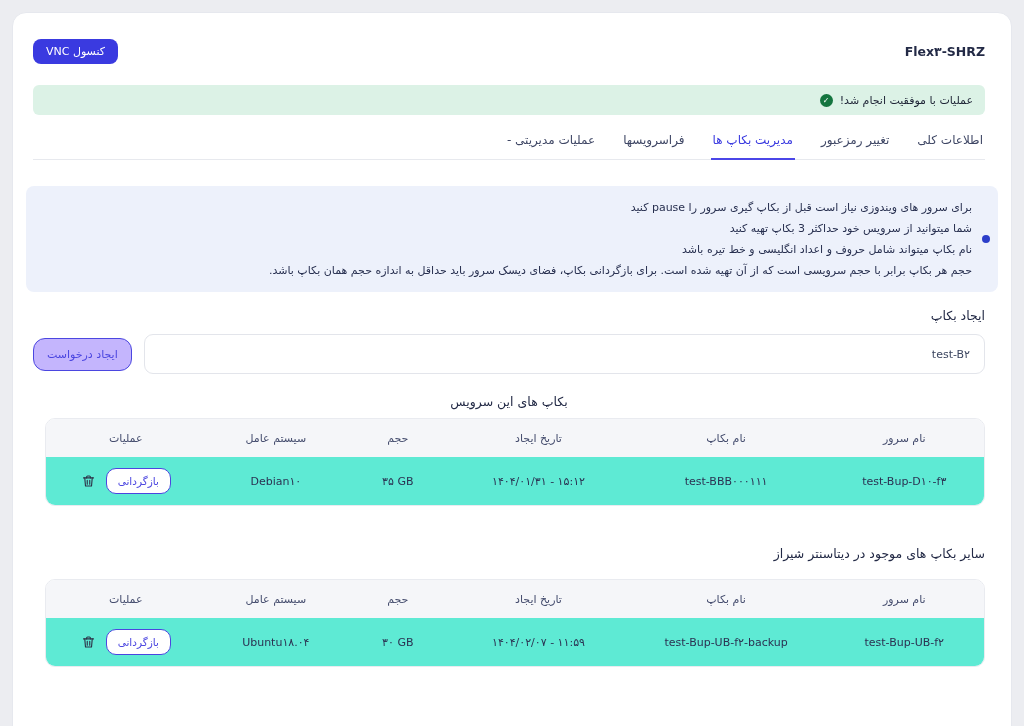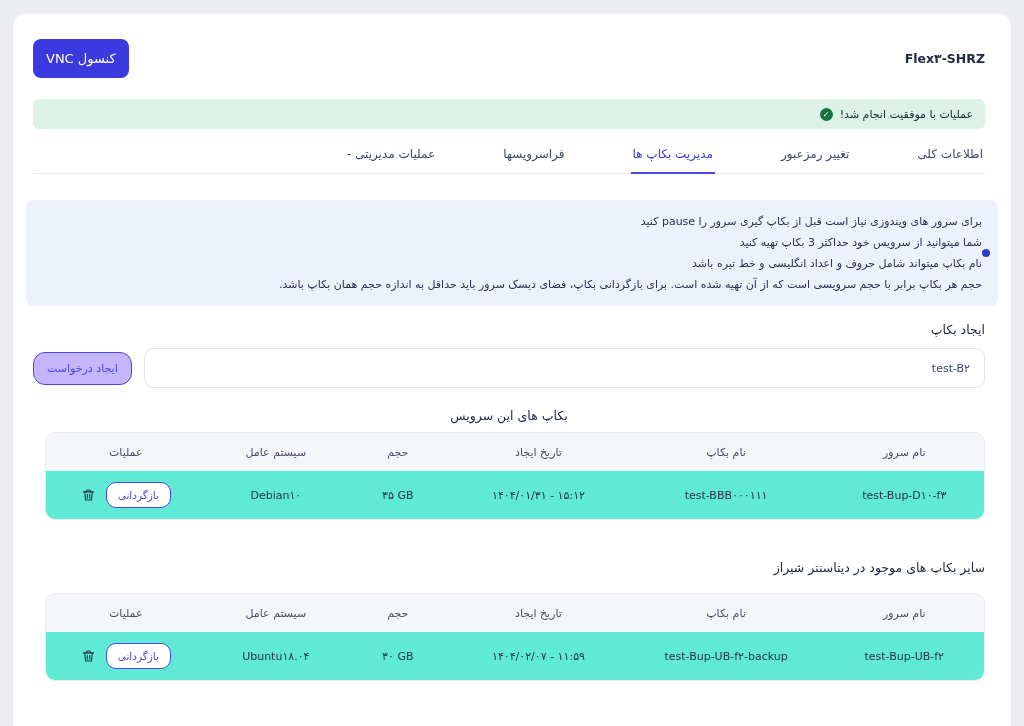--- a/index.html
+++ b/index.html
@@ -16,45 +16,45 @@
     border: 1px solid #e6e8ee;
     border-radius: 14px;
     direction: rtl;
     padding: 26px 26px 0 20px;
   }
   
   .topbar { display: flex; justify-content: space-between; align-items: center; }
   .page-title { font-size: 12.5px; font-weight: bold; color: #232a46; direction: ltr; }
   .vnc-btn {
     background: #3a3ae0; color: #fff; border: none; border-radius: 8px;
-    padding: 12px 13px; font-size: 13px; font-family: inherit; cursor: pointer;
+    padding: 6px 13px; font-size: 11px; font-family: inherit; cursor: pointer;
   }
   
   .alert {
     margin-top: 21px; background: #dcf2e6; border-radius: 6px; height: 30px;
     display: flex; align-items: center; gap: 7px; padding: 0 12px;
     font-size: 11px; color: #1d2335;
   }
   .check-circle {
     width: 13px; height: 13px; border-radius: 50%; background: #14753f;
     color: #fff; font-size: 8px; line-height: 13px;
     display: flex; align-items: center; justify-content: center; flex: 0 0 auto;
   }
   
   .tabs {
     margin-top: 12px; display: flex; gap: 24px;
     border-bottom: 1px solid #e7e9ee; font-size: 12px; color: #3f4765;
   }
-  .tab { padding: 6px 2px 11px; cursor: pointer; white-space: nowrap; margin-left: 40px; }
+  .tab { padding: 6px 2px 11px; cursor: pointer; white-space: nowrap; }
   .tab.active { color: #3a3ae0; border-bottom: 2px solid #4b46e8; margin-bottom: -1px; }
   
   .infobox {
     margin-top: 26px; margin-right: -13px; margin-left: -7px;
     background: #edf1fb; border-radius: 8px;
-    padding: 11px 16px; position: relative;
+    padding: 11px 26px; position: relative;
     font-size: 11px; color: #283050; line-height: 21px;
   }
   .info-dot {
     position: absolute; right: 8px; top: 50%; transform: translateY(-50%);
     width: 8px; height: 8px; border-radius: 50%; background: #2c3ec9;
   }
   
   .section-title { margin: 16px 0 0; font-size: 12.5px; font-weight: normal; color: #232a46; }
   .mt-lg { margin-top: 20px; text-align: center; }
   .mt-xl { margin-top: 40px; }

